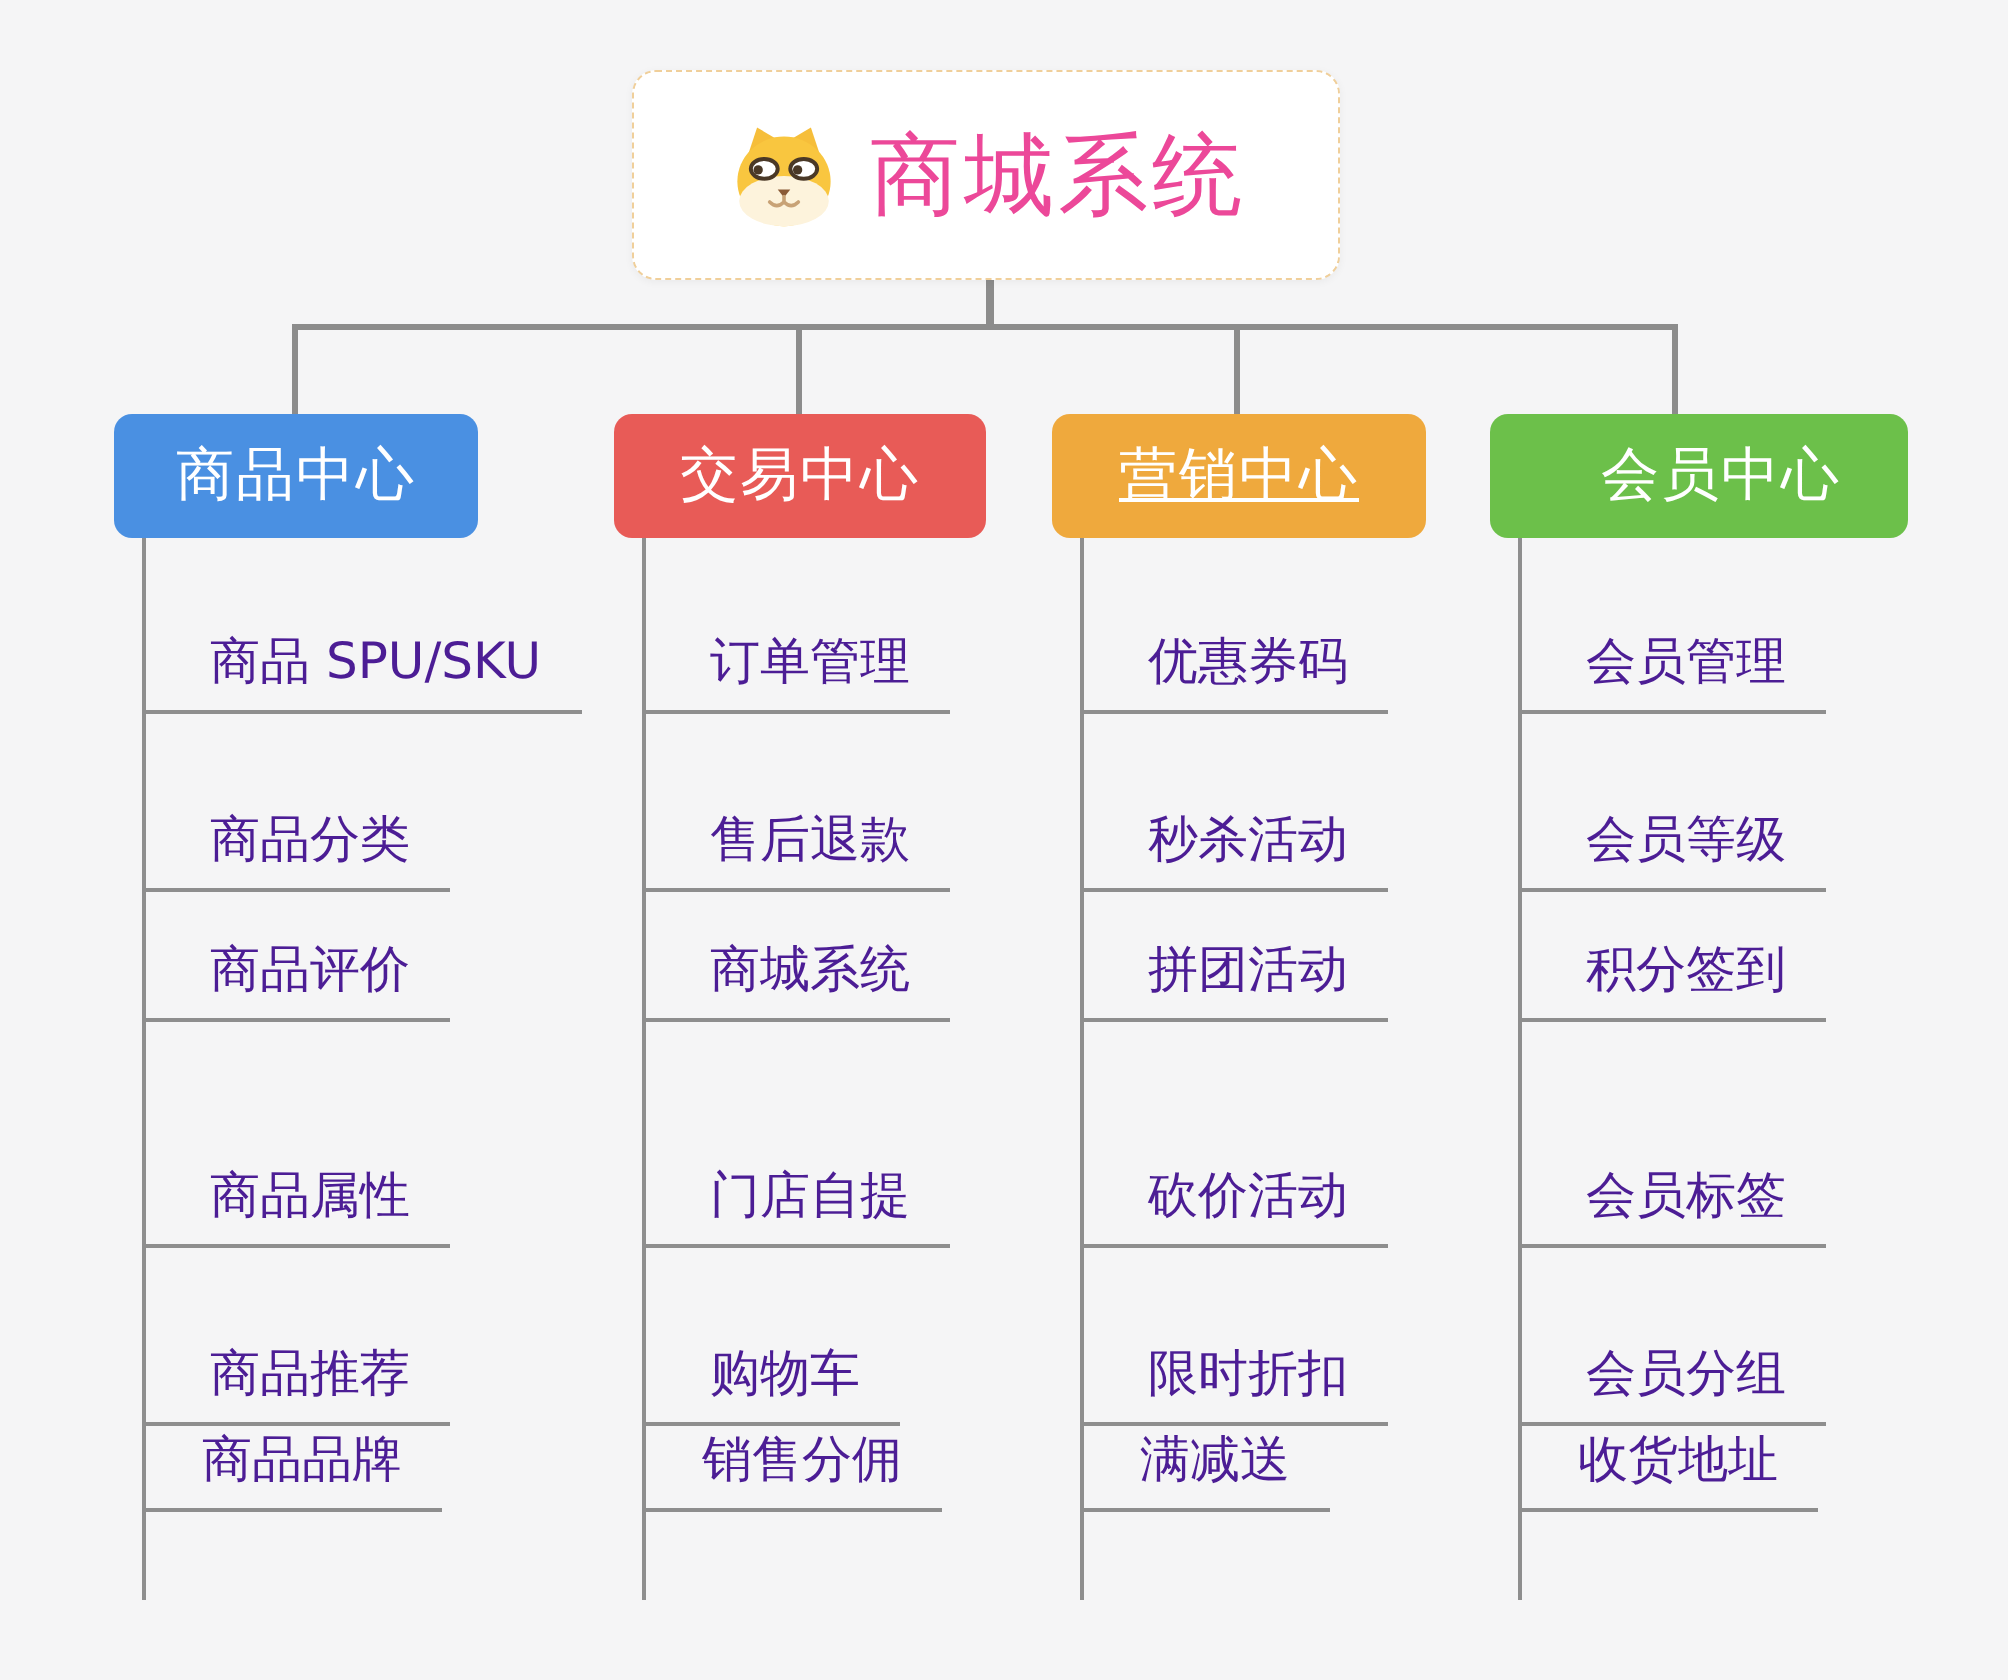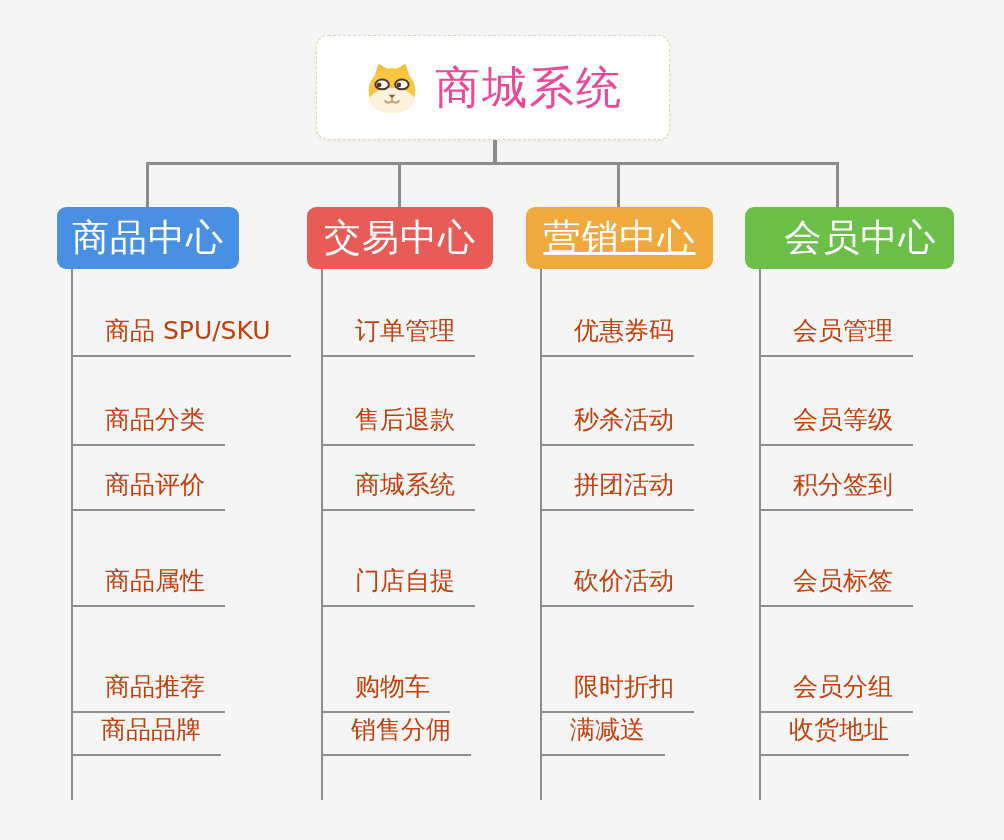--- a/index.html
+++ b/index.html
@@ -52,45 +52,45 @@
 
   
   .branch {
     position: absolute;
     top: 207px; height: 62px;
     border-radius: 9px;
     display: flex;
     align-items: center;
     justify-content: center;
     color: #ffffff;
-    font-size: 37px;
+    font-size: 29px;
     letter-spacing: 1px;
     white-space: nowrap;
     cursor: pointer;
   }
   .b0 { left: 57px;  width: 182px; }
   .b1 { left: 307px; width: 186px; }
   .b2 { left: 526px; width: 187px; }
   .b3 { left: 745px; width: 187px; padding-left: 22px; }
 
   
   .item {
     position: absolute;
     box-sizing: content-box;
     padding: 0 20px 6px 34px;
     border-bottom: 2px solid #8e8e8e;
     font-size: 25px;
     line-height: 36px;
-    color: #c2410c;
+    color: #4c1d95;
     white-space: nowrap;
     cursor: pointer;
   }
   .c0 { left: 71px; } .c1 { left: 321px; } .c2 { left: 540px; } .c3 { left: 759px; }
   .r0 { top: 313px; } .r1 { top: 402px; } .r2 { top: 467px; }
-  .r3 { top: 563px; } .r4 { top: 669px; } .r5 { top: 712px; padding-left: 30px; }
+  .r3 { top: 580px; } .r4 { top: 669px; } .r5 { top: 712px; padding-left: 30px; }
 </style>
 </head>
 <body>
 
 <div class="canvas">
 
   <div class="conn root-drop"></div>
   <div class="conn h-bar"></div>
   <div class="conn stub st0"></div>
   <div class="conn stub st1"></div>

